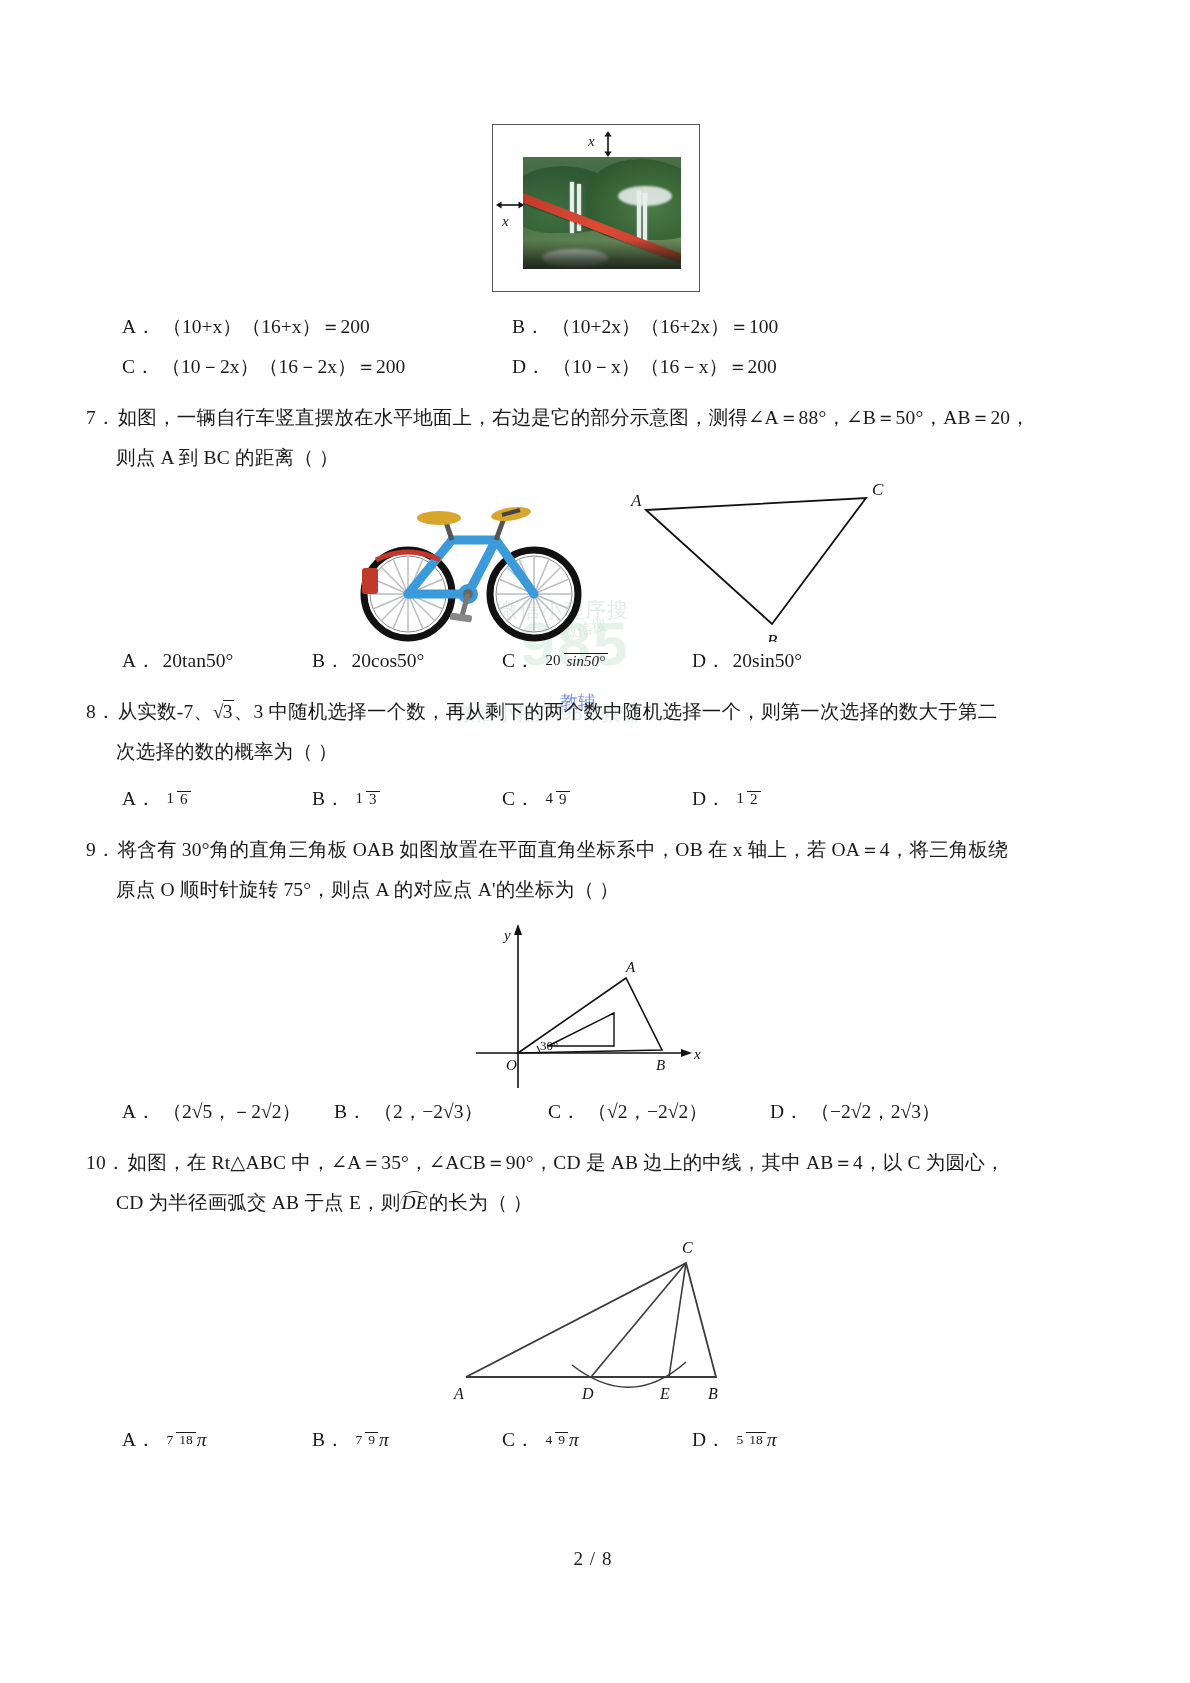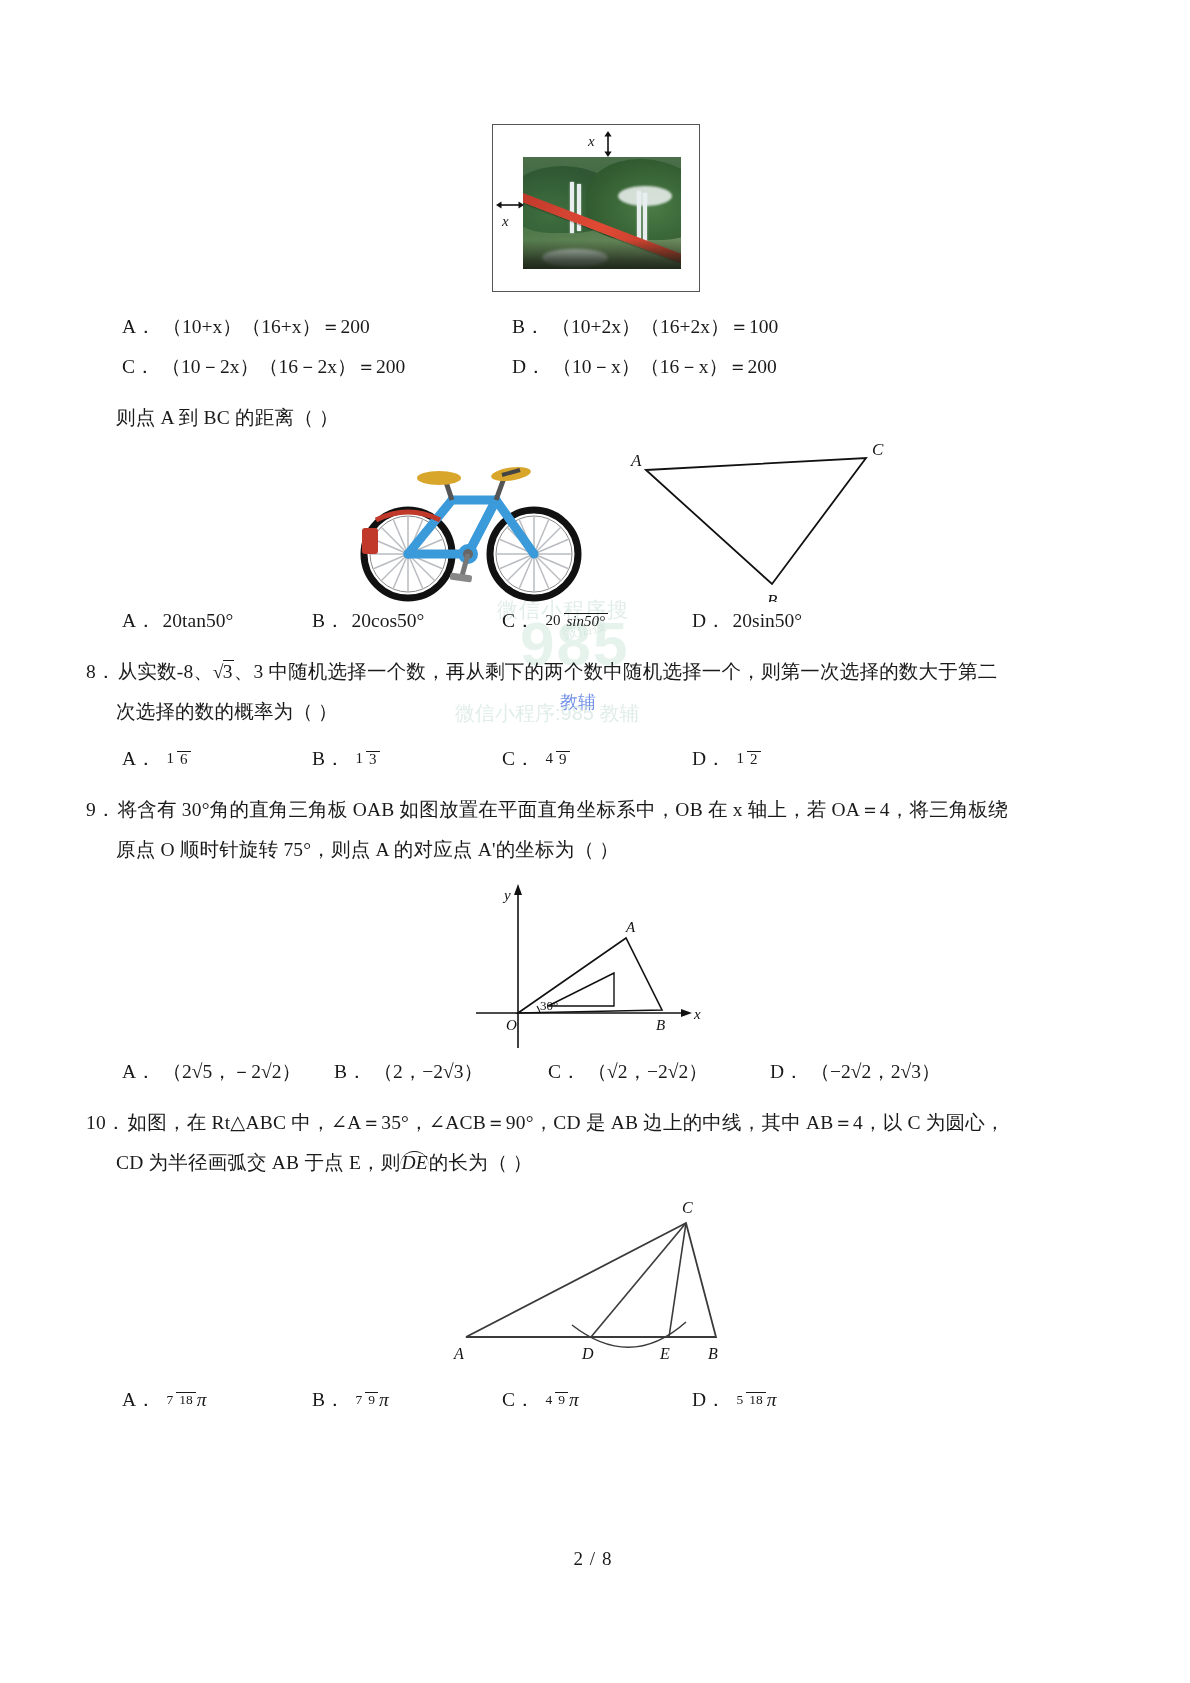--- a/index.html
+++ b/index.html
@@ -216,20 +216,23 @@
         <span class="lbl">C．</span>
         <span>（10－2x）（16－2x）＝200</span>
       </div>
       <div class="opt">
         <span class="lbl">D．</span>
         <span>（10－x）（16－x）＝200</span>
       </div>
     </div>
 
     <div class="qtext" style="margin-top:14px;">
+      <div>
+        <span class="num">7．</span><span>如图，一辆自行车竖直摆放在水平地面上，右边是它的部分示意图，测得∠A＝88°，∠B＝50°，AB＝20，</span>
+      </div>
       <div class="indent">则点 A 到 BC 的距离（        ）</div>
     </div>
 
     <div class="bike-row">
       <svg width="680" height="160" viewBox="0 0 680 160">
 
         <g>
 
           <circle cx="152" cy="112" r="44" fill="none" stroke="#111" stroke-width="7"></circle>
           <circle cx="152" cy="112" r="38" fill="none" stroke="#888" stroke-width="1"></circle>
@@ -326,21 +329,21 @@
         </span>
       </div>
       <div class="opt">
         <span class="lbl">D．</span>
         <span>20sin50°</span>
       </div>
     </div>
 
     <div class="qtext" style="margin-top:14px;">
       <div>
-        <span class="num">8．</span><span>从实数-8、</span><span class="sqrt"><span class="rad">√</span><span class="val">3</span></span><span>、3 中随机选择一个数，再从剩下的两个数中随机选择一个，则第一次选择的数大于第二</span>
+        <span class="num">8．</span><span>从实数-7、</span><span class="sqrt"><span class="rad">√</span><span class="val">3</span></span><span>、3 中随机选择一个数，再从剩下的两个数中随机选择一个，则第一次选择的数大于第二</span>
       </div>
       <div class="indent">次选择的数的概率为（        ）</div>
     </div>
 
     <div class="opts opts-4col" style="margin-top:10px;">
       <div class="opt">
         <span class="lbl">A．</span>
         <span class="frac">
           <span class="nume">1</span>
           <span class="deno">6</span>

